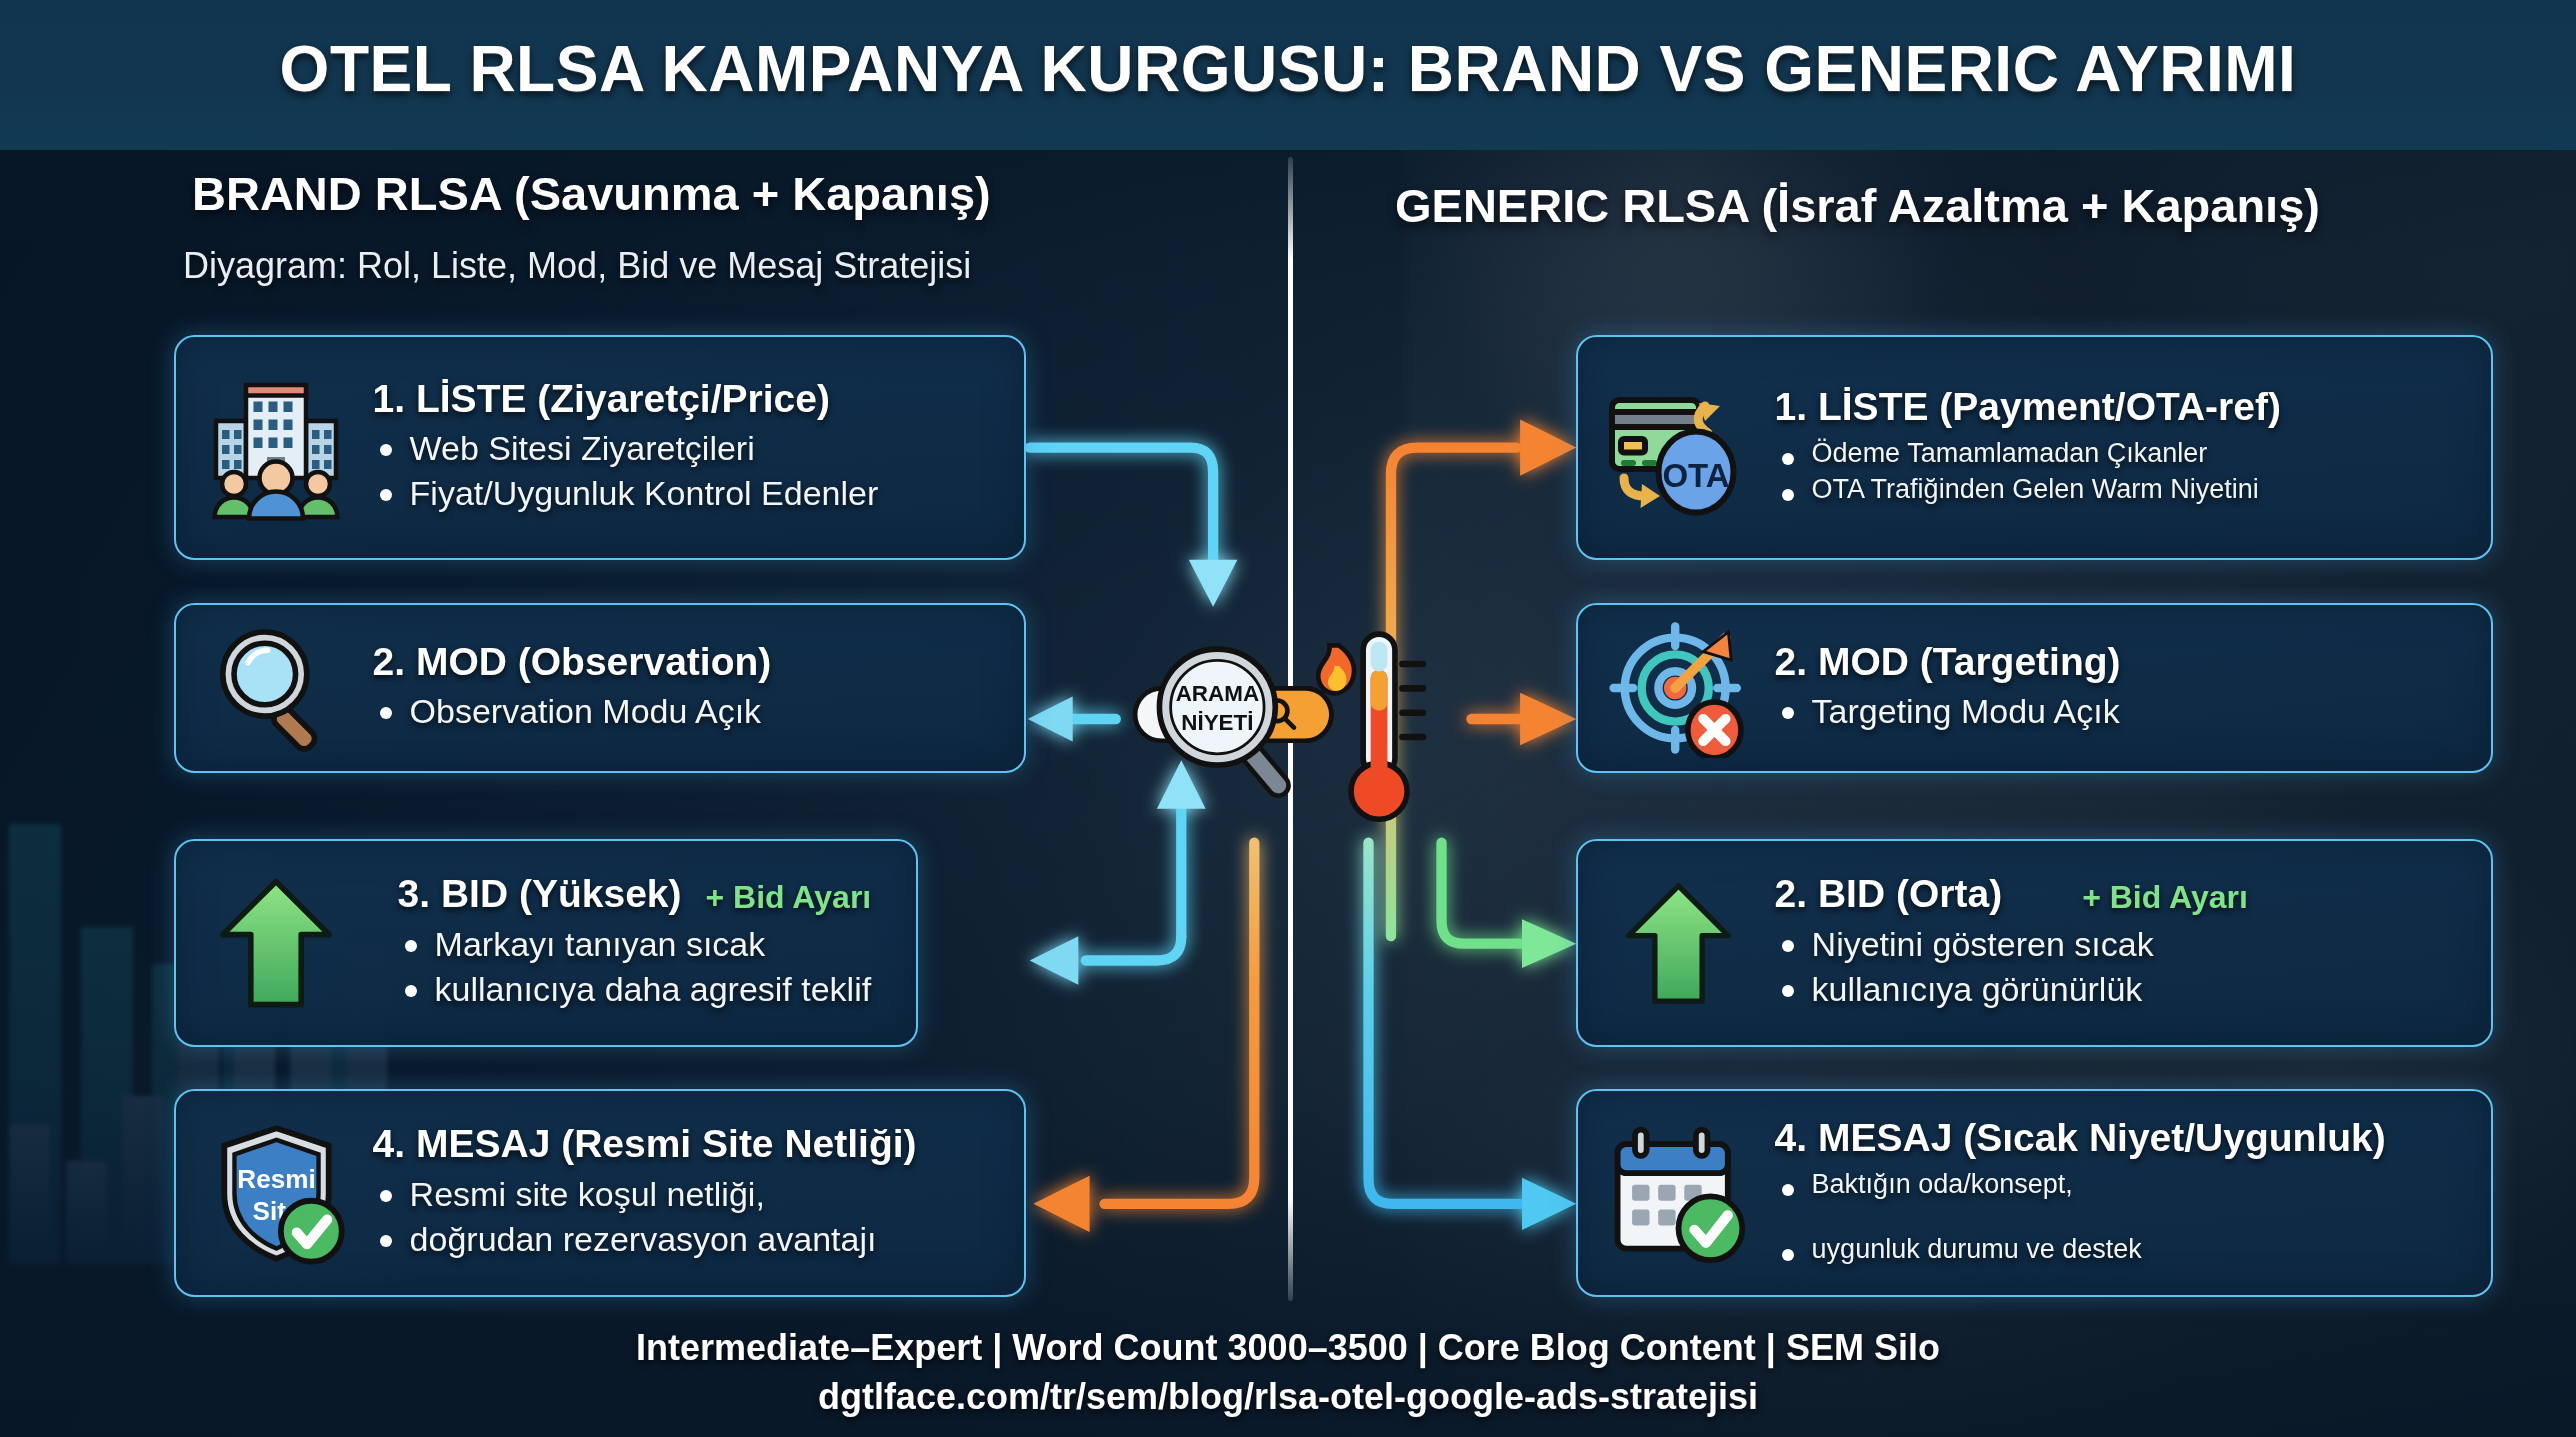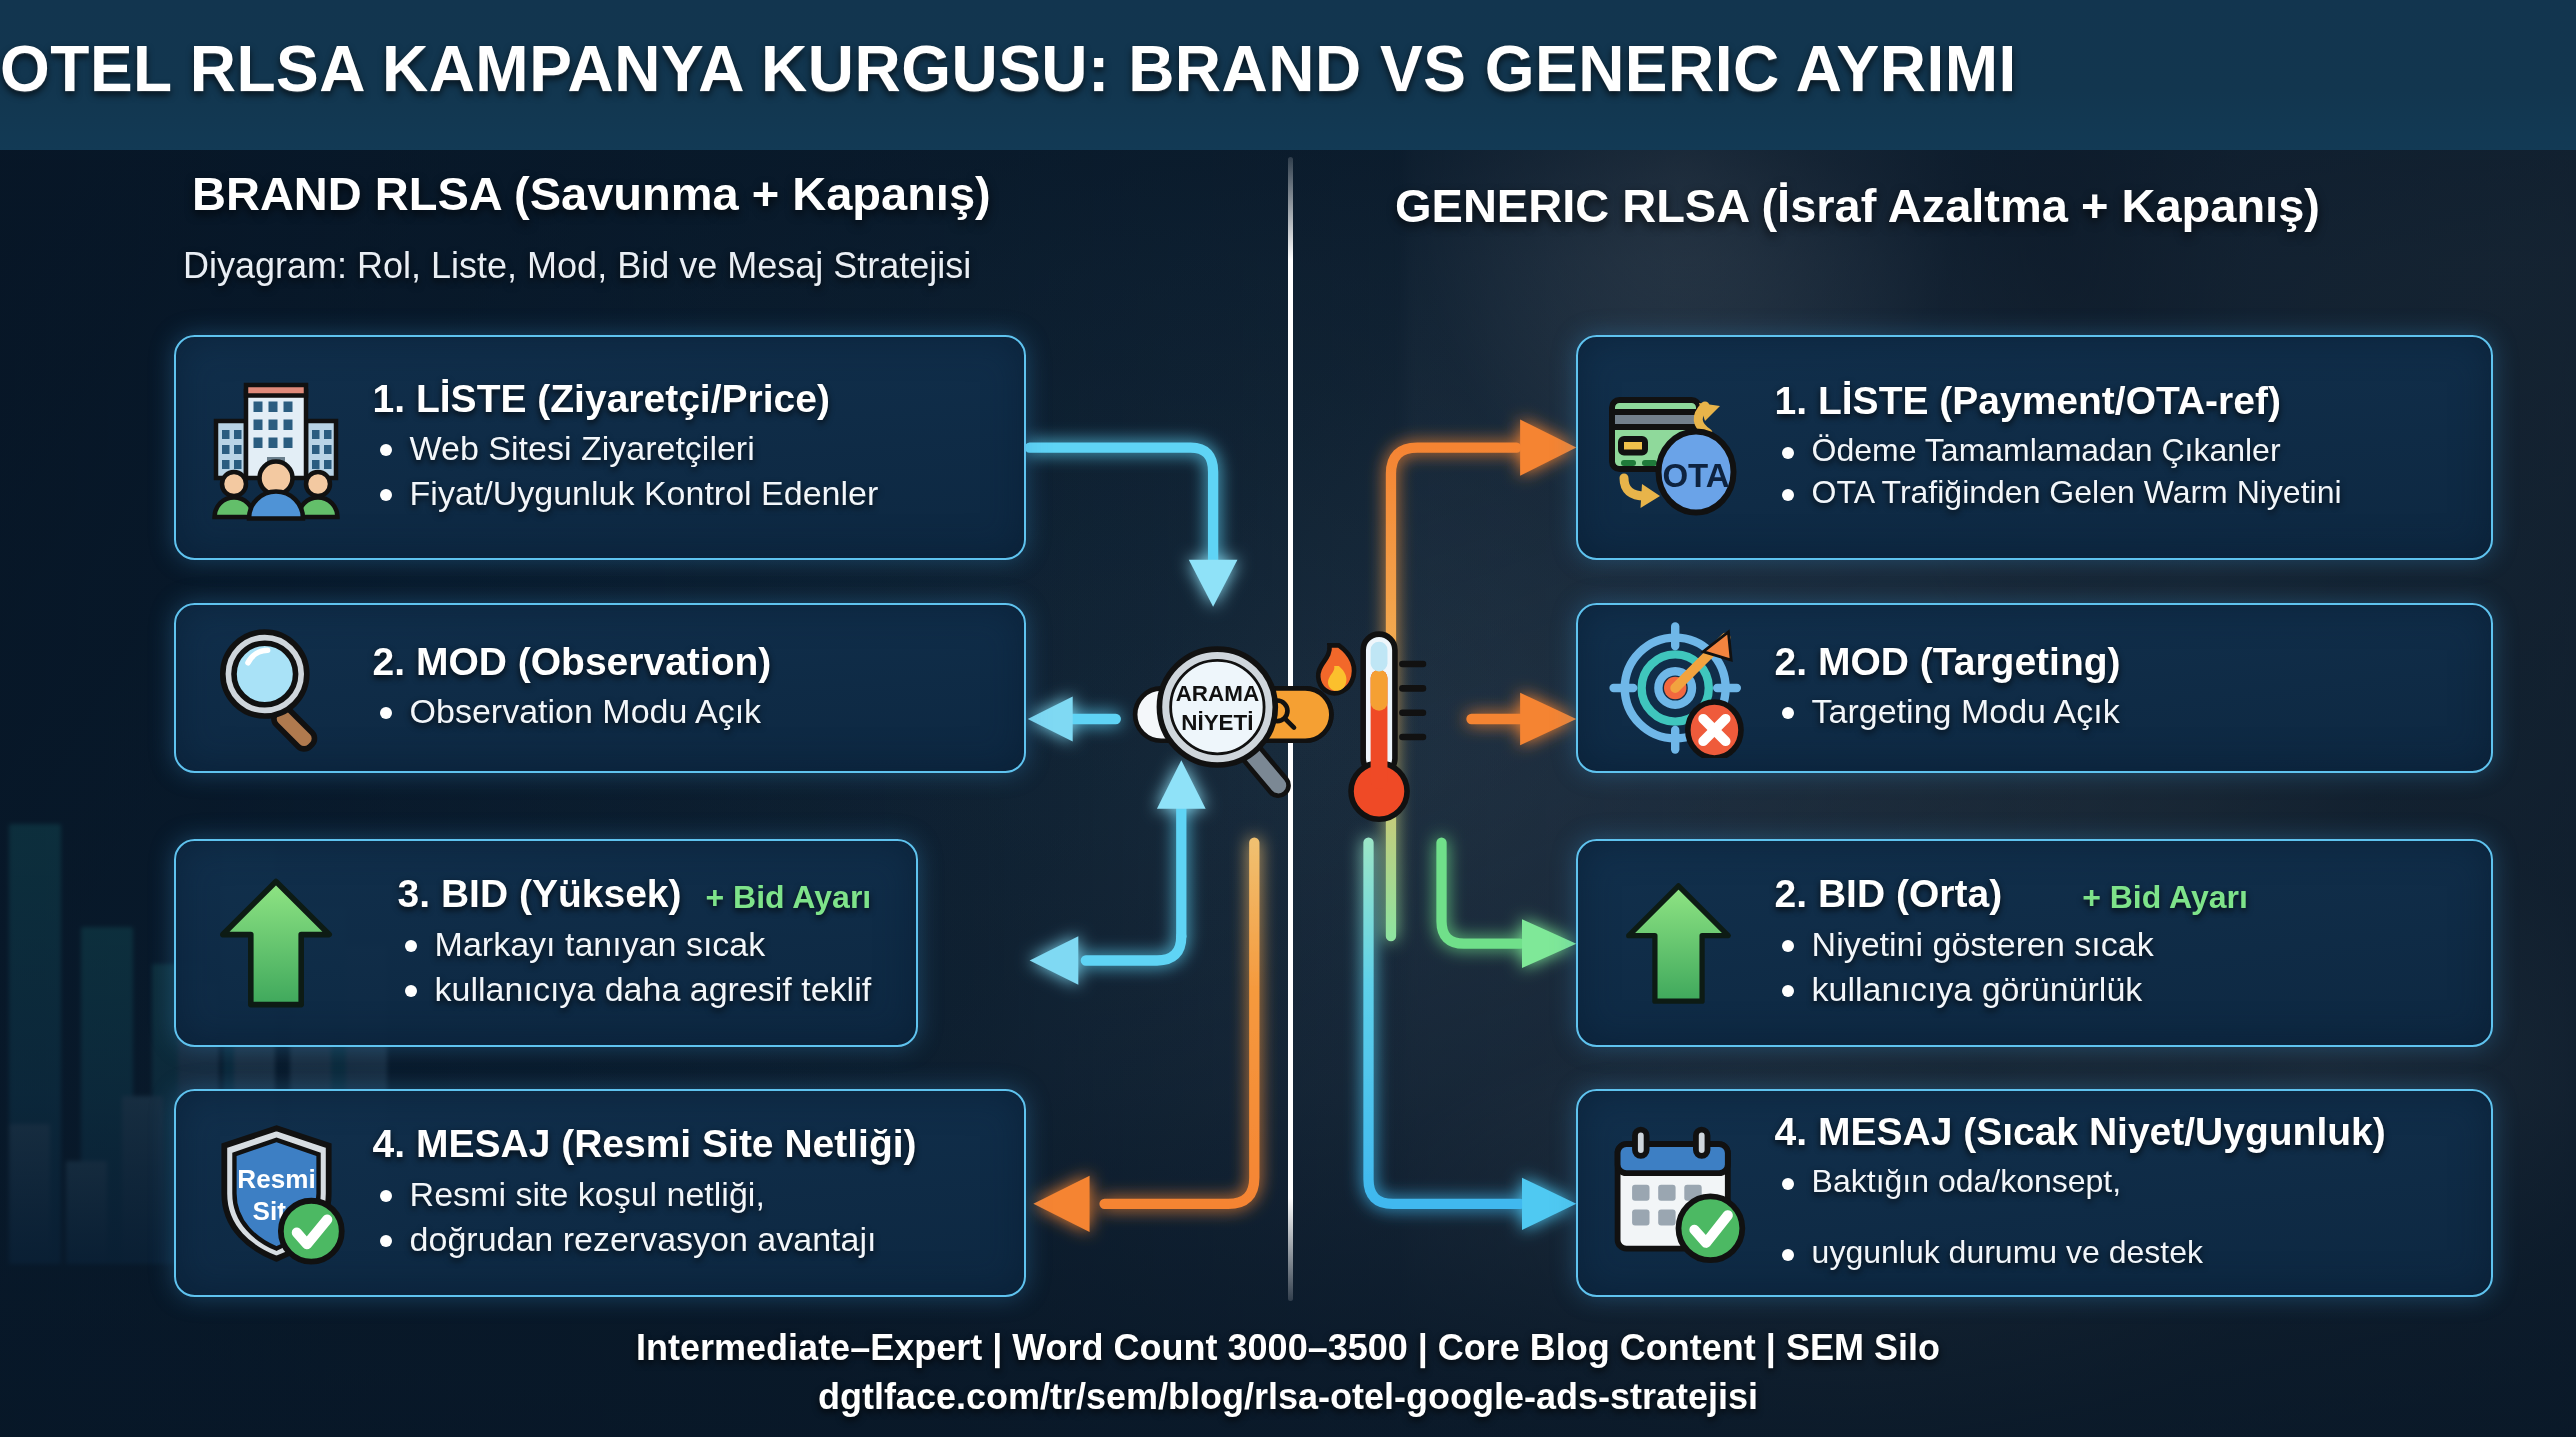--- a/index.html
+++ b/index.html
@@ -50,20 +50,21 @@
     mix-blend-mode:multiply;
   }
 
   
   .header-band{
     position:absolute;left:0;top:0;width:2576px;height:150px;
     background:linear-gradient(180deg,#12354f 0%,#12364f 60%,#123a55 100%);
   }
   .title{
     position:absolute;left:0;top:32px;width:2576px;
+    text-align:center;
     font-size:64px;font-weight:bold;letter-spacing:0.5px;
     color:#ffffff;
     text-shadow:0 3.7px 7.5px rgba(0,0,0,.65), 0 0.9px 0 rgba(255,255,255,.25);
     white-space:nowrap;
   }
 
   
   .col-title{
     position:absolute;
     font-size:47px;font-weight:bold;color:#ffffff;
@@ -134,21 +135,21 @@
   #card-l2{left:174px;top:603px;width:852px;height:170px;}
   #card-l3{left:174px;top:839px;width:744px;height:208px;gap:42px;}
   #card-l4{left:174px;top:1089px;width:852px;height:208px;}
   
   #card-r1{left:1576px;top:335px;width:917px;height:225px;}
   #card-r2{left:1576px;top:603px;width:917px;height:170px;}
   #card-r3{left:1576px;top:839px;width:917px;height:208px;}
   #card-r4{left:1576px;top:1089px;width:917px;height:208px;}
 
   #card-r1 .card-title,#card-r2 .card-title,#card-r3 .card-title,#card-r4 .card-title{font-size:39px;}
-  #card-r1 .bullets li,#card-r4 .bullets li{font-size:32px;}
+  #card-r1 .bullets li,#card-r4 .bullets li{font-size:27px;}
 
   
   #wires{position:absolute;left:0;top:0;width:2576px;height:1438px;pointer-events:none;}
 
   
   #hub{
     position:absolute;left:1116px;top:608px;width:356px;height:243px;
   }
 
   

